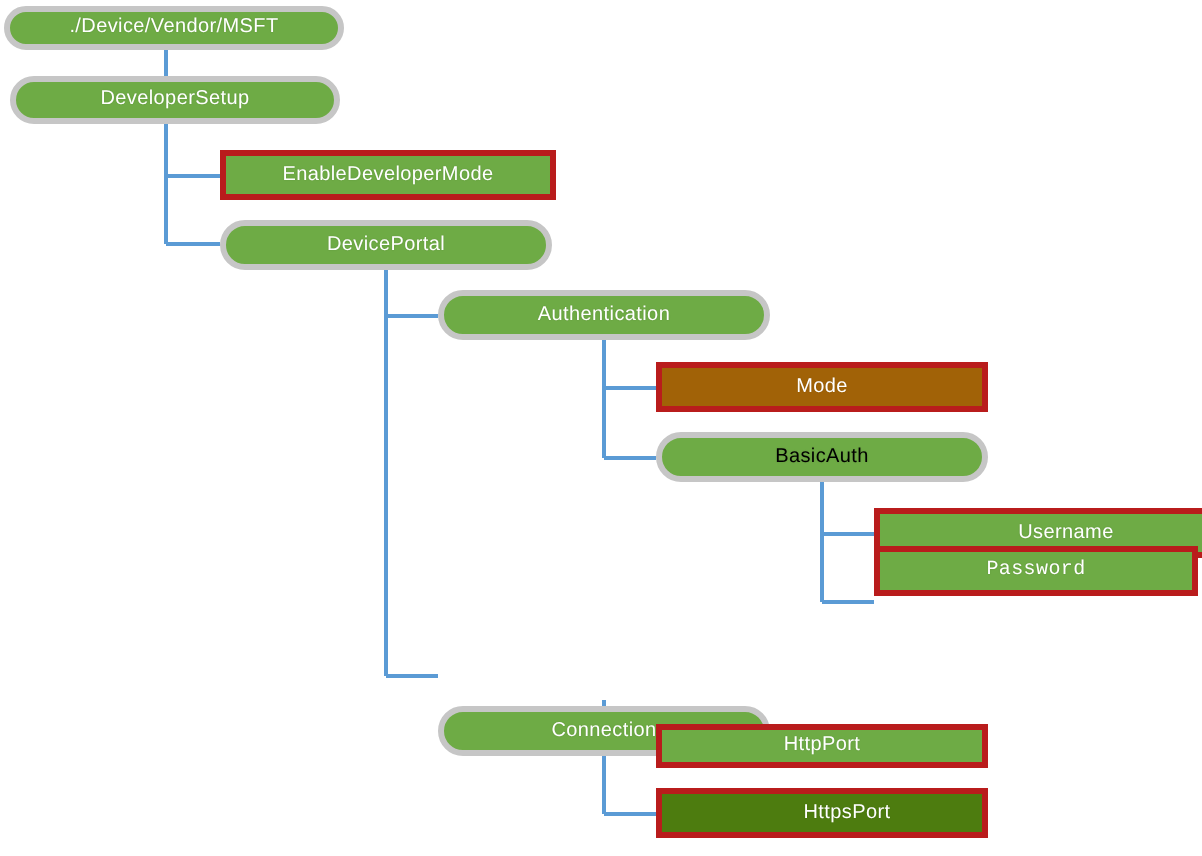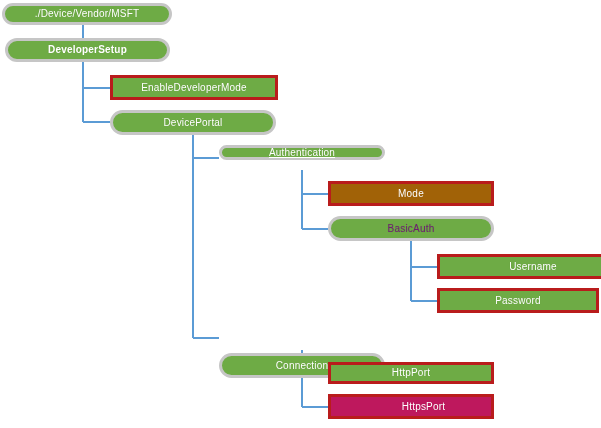--- a/index.html
+++ b/index.html
@@ -74,47 +74,47 @@
       <polyline points="411,267 437,267" fill="none" stroke="#5B9BD5" stroke-width="2" stroke-linecap="butt"></polyline>
       <polyline points="411,301 437,301" fill="none" stroke="#5B9BD5" stroke-width="2" stroke-linecap="butt"></polyline>
       <polyline points="302,350 302,407" fill="none" stroke="#5B9BD5" stroke-width="2" stroke-linecap="butt"></polyline>
       <polyline points="302,375 328,375" fill="none" stroke="#5B9BD5" stroke-width="2" stroke-linecap="butt"></polyline>
       <polyline points="302,407 328,407" fill="none" stroke="#5B9BD5" stroke-width="2" stroke-linecap="butt"></polyline>
     </svg>
   <div id="node-layer">
       <div class="node pill" style="left: 2px; top: 3px; width: 170px; height: 22px; background: rgb(110, 171, 69); color: rgb(255, 255, 255);">
         <span class="node-label">./Device/Vendor/MSFT</span>
       </div>
-      <div class="node pill" style="left: 5px; top: 38px; width: 165px; height: 24px; background: rgb(110, 171, 69); color: rgb(255, 255, 255); font-weight: bold;">
+      <div class="node pill" style="left: 5px; top: 38px; width: 165px; height: 24px; background: rgb(110, 171, 69); color: rgb(255, 255, 255);">
         <span class="node-label">DeveloperSetup</span>
       </div>
       <div class="node rect" style="left: 110px; top: 75px; width: 168px; height: 25px; background: rgb(110, 171, 69); color: rgb(255, 255, 255);">
         <span class="node-label">EnableDeveloperMode</span>
       </div>
       <div class="node pill" style="left: 110px; top: 110px; width: 166px; height: 25px; background: rgb(110, 171, 69); color: rgb(255, 255, 255);">
         <span class="node-label">DevicePortal</span>
       </div>
-      <div class="node pill" style="left: 219px; top: 145px; width: 166px; height: 15px; background: rgb(110, 171, 69); color: rgb(255, 255, 255); text-decoration: underline;">
+      <div class="node pill" style="left: 219px; top: 145px; width: 166px; height: 25px; background: rgb(110, 171, 69); color: rgb(255, 255, 255);">
         <span class="node-label">Authentication</span>
       </div>
       <div class="node rect" style="left: 328px; top: 181px; width: 166px; height: 25px; background: #a16207; color: rgb(255, 255, 255);">
         <span class="node-label">Mode</span>
       </div>
-      <div class="node pill" style="left: 328px; top: 216px; width: 166px; height: 25px; background: rgb(110, 171, 69); color: #701a75;">
+      <div class="node pill" style="left: 328px; top: 216px; width: 166px; height: 25px; background: rgb(110, 171, 69); color: #000000;">
         <span class="node-label">BasicAuth</span>
       </div>
       <div class="node rect" style="left: 437px; top: 254px; width: 192px; height: 25px; background: rgb(110, 171, 69); color: rgb(255, 255, 255);">
         <span class="node-label">Username</span>
       </div>
-      <div class="node rect" style="left: 437px; top: 288px; width: 162px; height: 25px; background: rgb(110, 171, 69); color: rgb(255, 255, 255);">
+      <div class="node rect" style="left: 437px; top: 273px; width: 162px; height: 25px; background: rgb(110, 171, 69); color: rgb(255, 255, 255); font-family: Liberation Mono, monospace;">
         <span class="node-label">Password</span>
       </div>
       <div class="node pill" style="left: 219px; top: 325px; width: 166px; height: 25px; background: rgb(110, 171, 69); color: rgb(255, 255, 255); margin-top: 28px;">
         <span class="node-label">Connection</span>
       </div>
       <div class="node rect" style="left: 328px; top: 362px; width: 166px; height: 22px; background: rgb(110, 171, 69); color: rgb(255, 255, 255);">
         <span class="node-label">HttpPort</span>
       </div>
-      <div class="node rect" style="left: 328px; top: 394px; width: 166px; height: 25px; background: #be185d; color: rgb(255, 255, 255); padding-left: 25px;">
+      <div class="node rect" style="left: 328px; top: 394px; width: 166px; height: 25px; background: #4d7c0f; color: rgb(255, 255, 255); padding-left: 25px;">
         <span class="node-label">HttpsPort</span>
       </div>
     </div>
 </div>
 
 </body></html>

